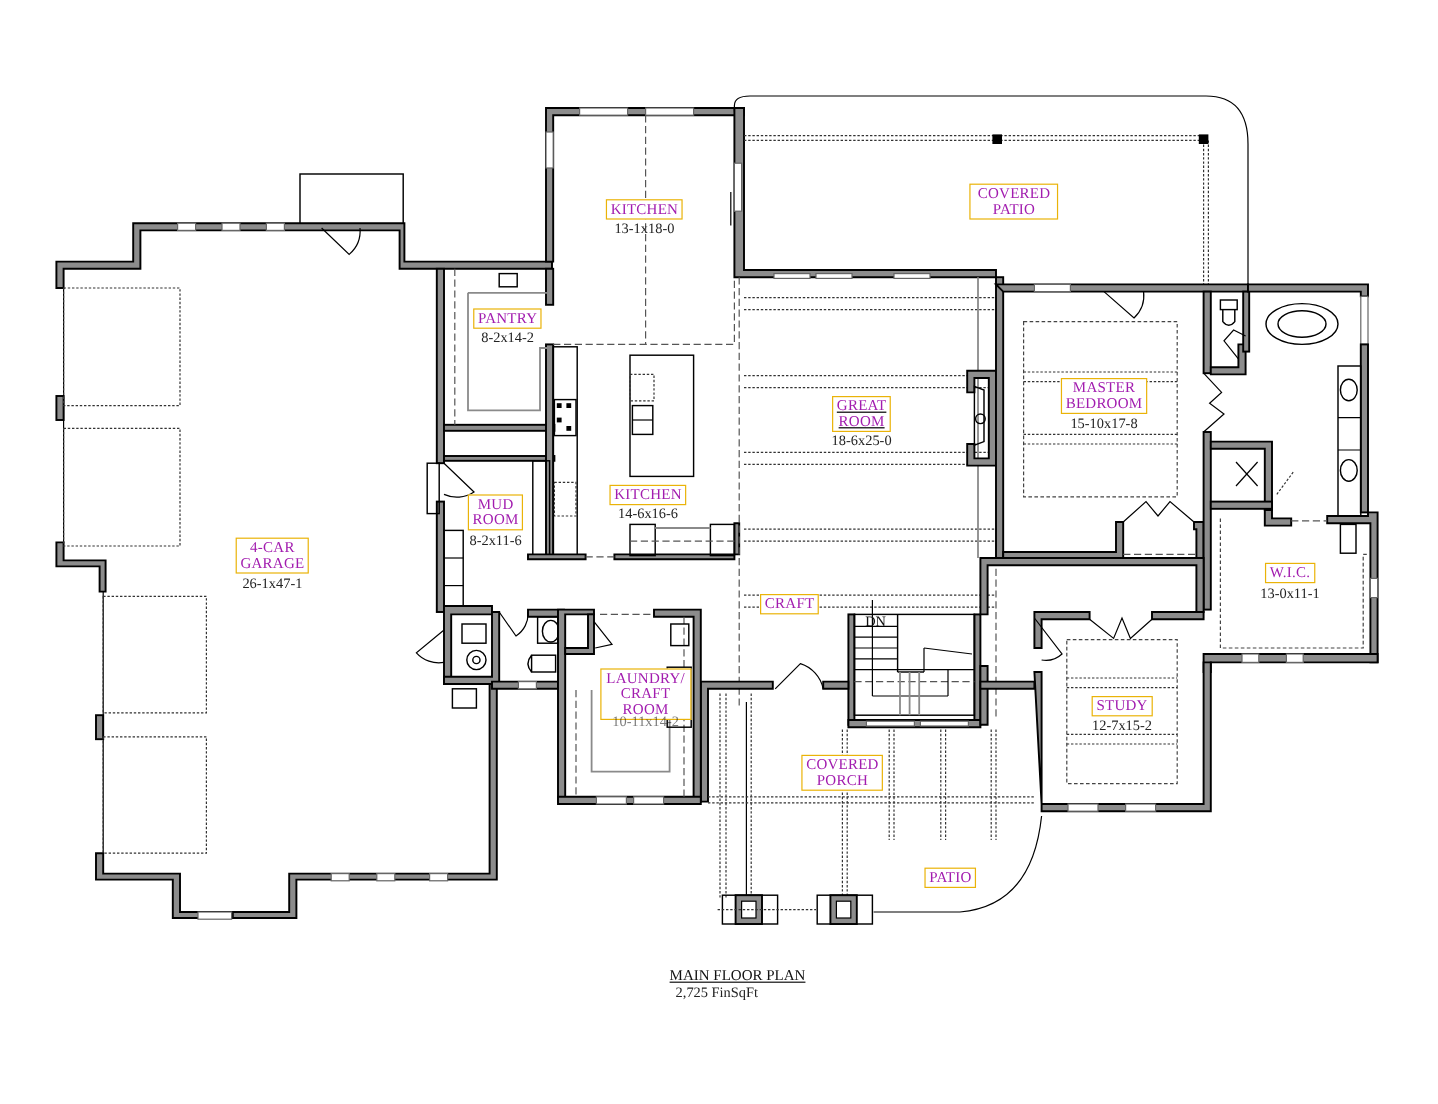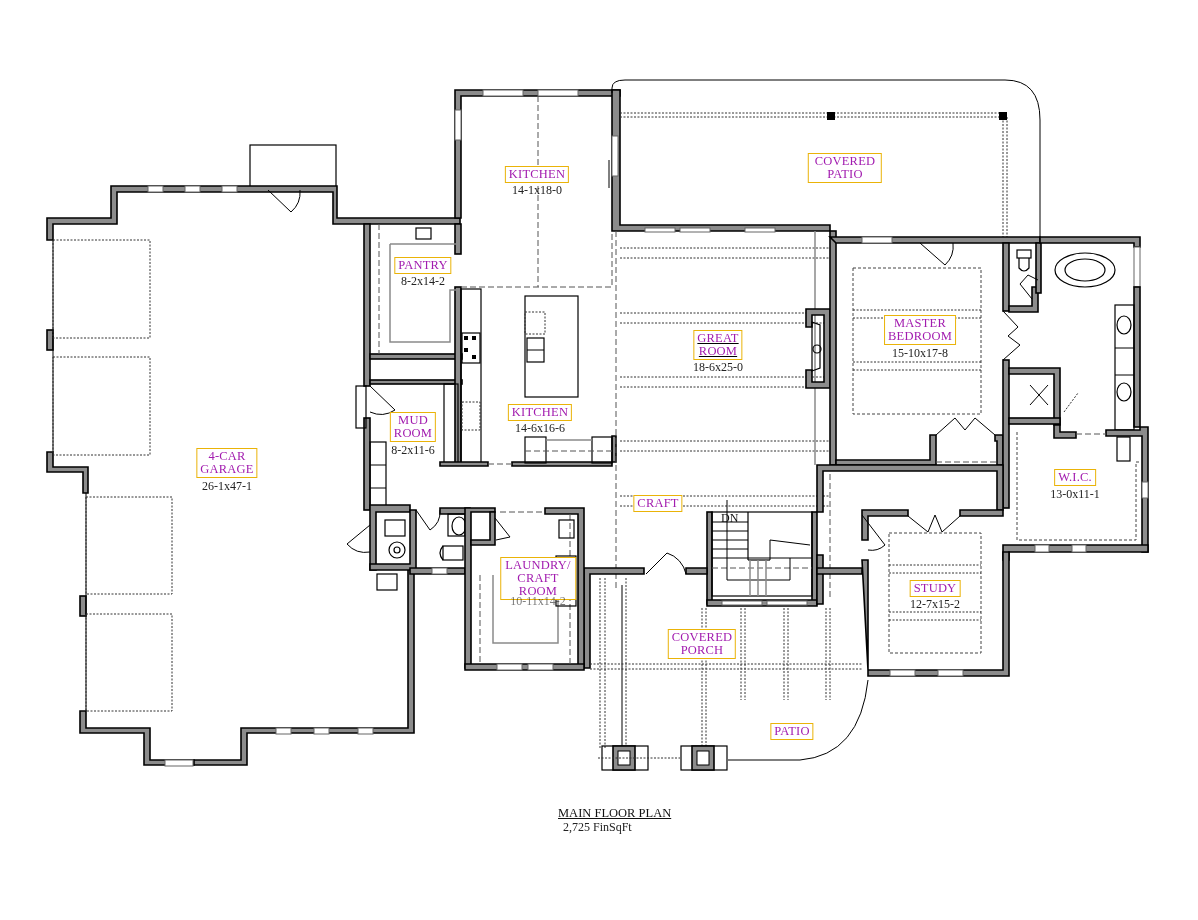--- a/index.html
+++ b/index.html
@@ -311,21 +311,21 @@
       <rect x="681" y="746" width="46" height="24" class="outline" stroke="#777"></rect>
       <rect x="692" y="746" width="22" height="24" class="wall"></rect>
       <rect x="697" y="751" width="12" height="14" fill="#fff" stroke="#000"></rect>
     </g>
   </g>
 </svg>
 
 <div class="lbl" style="left:537px; top:166px;">
   <div class="label-box" style="position:relative;">KITCHEN</div>
 </div>
-<div class="dim" style="left:537px; top:183px;">14-1x18-0</div>
+<div class="dim" style="left:537px; top:183px;">13-1x18-0</div>
 
 <div class="lbl" style="left:845px; top:153px;">
   <div class="label-box" style="position:relative; padding:1px 6px;">
     <div>COVERED</div>
     <div>PATIO</div>
   </div>
 </div>
 
 <div class="lbl" style="left:423px; top:257px;">
   <div class="label-box" style="position:relative;">PANTRY</div>

